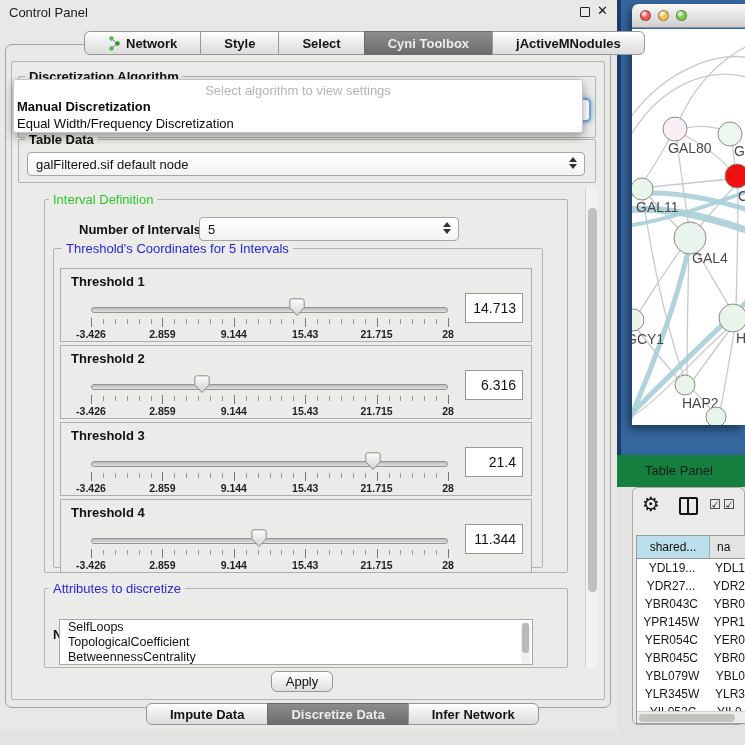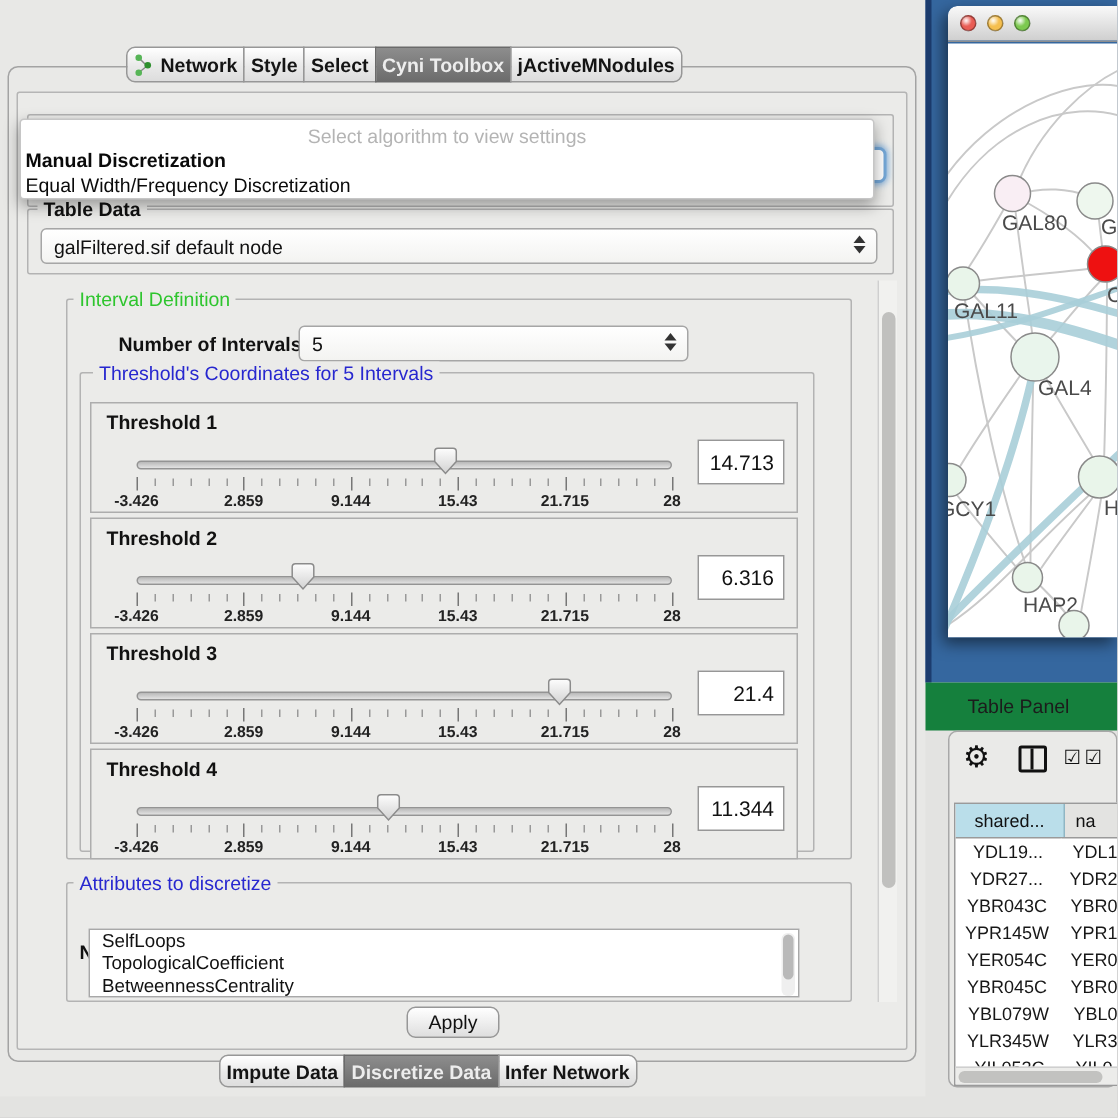--- a/index.html
+++ b/index.html
@@ -14,21 +14,21 @@
   .close-btn{position:absolute;left:597px;top:3px;font-size:13px;font-weight:bold;color:#111;cursor:default;}
 
   .outer-panel{position:absolute;left:5px;top:44px;width:606px;height:664px;background:#e9e9e7;border:1px solid #a3a3a3;border-radius:7px;}
   .inner-panel{position:absolute;left:11px;top:61px;width:594px;height:639px;background:#ebebe9;border:1px solid #b5b5b5;border-radius:2px;}
 
   
   .tabs{position:absolute;display:flex;z-index:6;}
   .top-tabs{left:84px;top:31px;height:24px;}
   .bottom-tabs{left:146px;top:703px;height:22px;}
   .tab{display:flex;align-items:center;justify-content:center;gap:5px;border:1px solid #979797;margin-left:-1px;
-       background:linear-gradient(#ffffff,#e9e9e9 55%,#dddddd);font-size:13px;font-weight:bold;color:#141414;padding:0 4px;white-space:nowrap;}
+       background:linear-gradient(#ffffff,#e9e9e9 55%,#dddddd);font-size:13px;font-weight:bold;color:#141414;padding:0 23px;white-space:nowrap;}
   .tab:first-child{border-radius:6px 0 0 6px;margin-left:0;}
   .tab:last-child{border-radius:0 6px 6px 0;justify-content:center;}
   .tab.sel{background:linear-gradient(#8d8d8d,#6c6c6c);color:#ededed;border-color:#6a6a6a;}
 
   
   .group{position:absolute;border:1px solid #b3b3b3;border-radius:2px;}
   .group>.gtitle{position:absolute;top:-8px;left:6px;background:#ebebe9;padding:0 4px;font-size:13px;color:#111;}
   .gtitle.bold{font-weight:bold;}
   .gtitle.green{color:#2ec52e;left:4px;}
   .gtitle.blue{color:#2727cf;left:8px;}
@@ -109,20 +109,25 @@
   .hscroll .thumb{position:absolute;left:2px;top:2px;width:96px;height:8px;background:#c2c2c0;border-radius:4px;}
 
   .net-label{font-size:14px;fill:#4a4a4a;}
 </style>
 </head>
 <body>
 
 <div id="stage">
 
   <div class="cp">
+    <div class="cp-titlebar">
+      <span class="cp-title">Control Panel</span>
+      <span class="float-btn"></span>
+      <span class="close-btn">✕</span>
+    </div>
 
     <div class="outer-panel"></div>
     <div class="inner-panel"></div>
 
     <div class="tabs top-tabs" id="top-tabs">
         <div class="tab">
           <svg width="13" height="15" viewBox="0 0 13 15">
             <line x1="4" y1="3" x2="9" y2="8" stroke="#888" stroke-width="1"></line>
             <line x1="4" y1="12" x2="9" y2="8" stroke="#888" stroke-width="1"></line>
             <circle cx="3.5" cy="2.5" r="2.2" fill="#57b557"></circle>
@@ -139,20 +144,21 @@
         </div>
         <div class="tab sel">
           <span>Cyni Toolbox</span>
         </div>
         <div class="tab">
           <span>jActiveMNodules</span>
         </div>
       </div>
 
     <div class="group" style="left:18px;top:76px;width:578px;height:62px;">
+      <span class="gtitle bold">Discretization Algorithm</span>
       <div class="combo focus-ring" style="left:6px;top:21px;width:566px;"></div>
     </div>
 
     <div class="popup">
       <div class="hint">Select algorithm to view settings</div>
       <div class="opt b" style="top:18px;">Manual Discretization</div>
       <div class="opt" style="top:35px;">Equal Width/Frequency Discretization</div>
     </div>
 
     <div class="group" style="left:18px;top:139px;width:578px;height:44px;">

